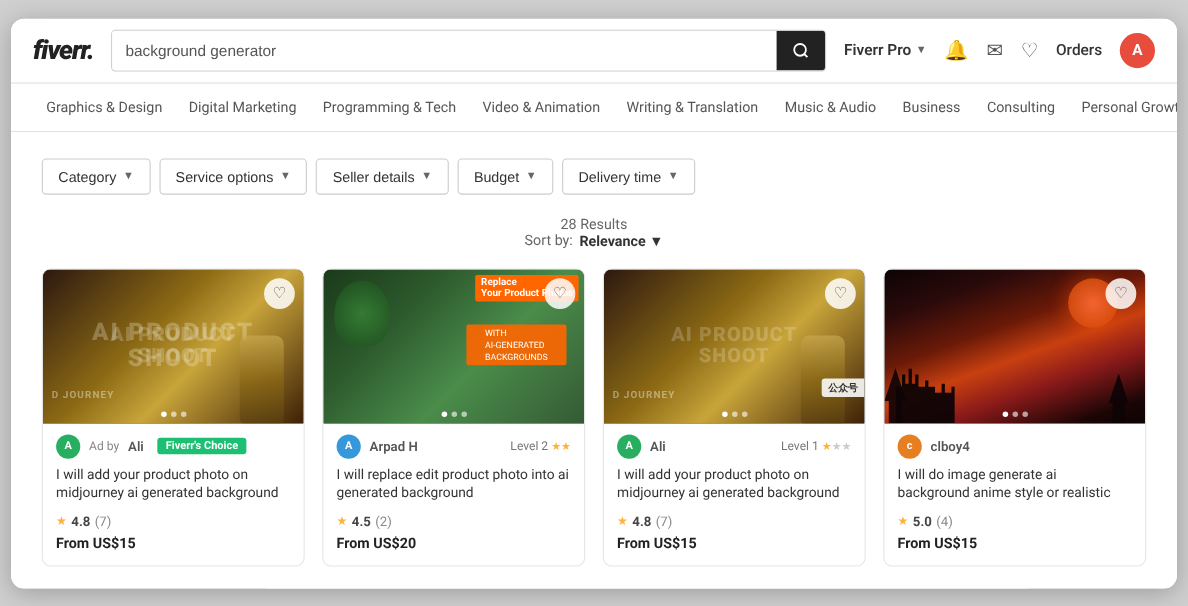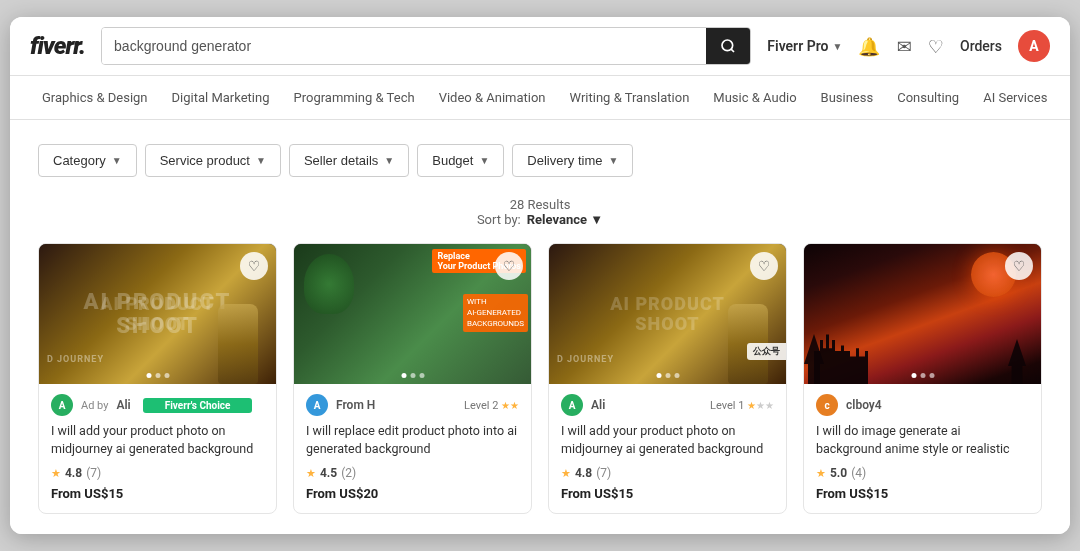--- a/index.html
+++ b/index.html
@@ -253,21 +253,21 @@
     .seller-level {
       font-size: 11px;
       color: #777;
       margin-left: auto;
     }
     .badge-choice {
       background: #1dbf73;
       color: #fff;
       font-size: 10px;
       font-weight: 700;
-      padding: 2px 22px;
+      padding: 2px 8px;
       border-radius: 3px;
       margin-left: 4px;
     }
     .ad-label {
       font-size: 11px;
       color: #888;
     }
     .card-title {
       font-size: 12.5px;
       color: #333;
@@ -375,34 +375,33 @@
 
   <nav class="nav">
     <div class="nav-item">Graphics &amp; Design</div>
     <div class="nav-item">Digital Marketing</div>
     <div class="nav-item">Programming &amp; Tech</div>
     <div class="nav-item">Video &amp; Animation</div>
     <div class="nav-item">Writing &amp; Translation</div>
     <div class="nav-item">Music &amp; Audio</div>
     <div class="nav-item">Business</div>
     <div class="nav-item">Consulting</div>
-    <div class="nav-item">AI Services</div>
     <div class="nav-item">Personal Growth</div>
   </nav>
 
   <div class="main">
 
 
     <div class="filters">
       <button class="filter-btn">
         <span>Category</span>
         <span class="chevron">▼</span>
       </button>
       <button class="filter-btn">
-        <span>Service product</span>
+        <span>Service options</span>
         <span class="chevron">▼</span>
       </button>
       <button class="filter-btn">
         <span>Seller details</span>
         <span class="chevron">▼</span>
       </button>
       <button class="filter-btn">
         <span>Budget</span>
         <span class="chevron">▼</span>
       </button>
@@ -456,33 +455,33 @@
           <div class="card-price"><strong>From US$15</strong></div>
         </div>
       </div>
 
       <div class="card">
         <div class="card-image">
           <div style="width:100%;height:100%;background:linear-gradient(135deg,#1a3a1a 0%,#2d5a2d 30%,#4a8c4a 60%,#355a35 100%);position:relative;">
 
             <div style="position:absolute;left:10px;top:10px;width:50px;height:60px;background:radial-gradient(circle,#3a8c3a,#1a4a1a);border-radius:50% 50% 40% 40%;opacity:0.7;"></div>
             <div style="position:absolute;right:5px;top:5px;background:#ff6600;color:#fff;font-size:9px;font-weight:700;padding:2px 5px;border-radius:2px;">Replace<br>Your Product Photos</div>
-            <div style="position:absolute;right:3px;top:50px;background:rgba(255,102,0,0.9);color:#fff;font-size:8px;padding:2px 4px;border-radius:2px;line-height:1.4;">WITH<br>AI-GENERATED<br>BACKGROUNDS</div>
+            <div style="position:absolute;right:16px;top:50px;background:rgba(255,102,0,0.9);color:#fff;font-size:8px;padding:2px 17px;border-radius:2px;line-height:1.4;">WITH<br>AI-GENERATED<br>BACKGROUNDS</div>
           </div>
           <div class="card-heart">♡</div>
           <div class="card-dots">
             <div class="dot active"></div>
             <div class="dot"></div>
             <div class="dot"></div>
           </div>
         </div>
         <div class="card-body">
           <div class="card-seller-row">
             <div class="seller-avatar av-blue">A</div>
-            <span class="seller-name">From H</span>
+            <span class="seller-name">Arpad H</span>
             <span class="seller-level">
               Level 2 <span class="level-star">★★</span>
             </span>
           </div>
           <div class="card-title">I will replace edit product photo into ai generated background</div>
           <div class="card-rating">
             <span class="stars">★</span>
             <span class="rating-value">4.5</span>
             <span class="rating-count">(2)</span>
           </div>

